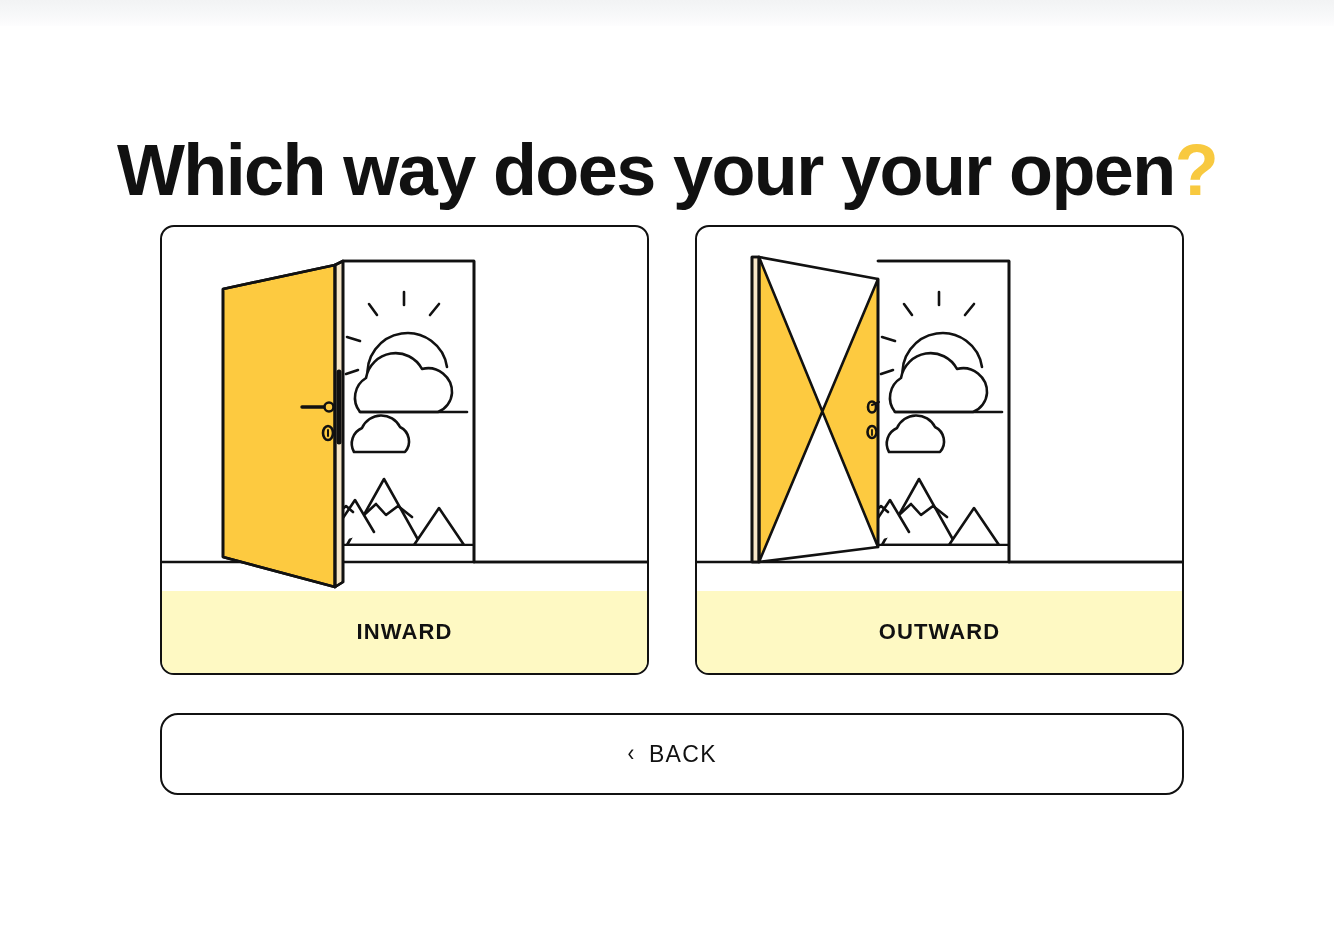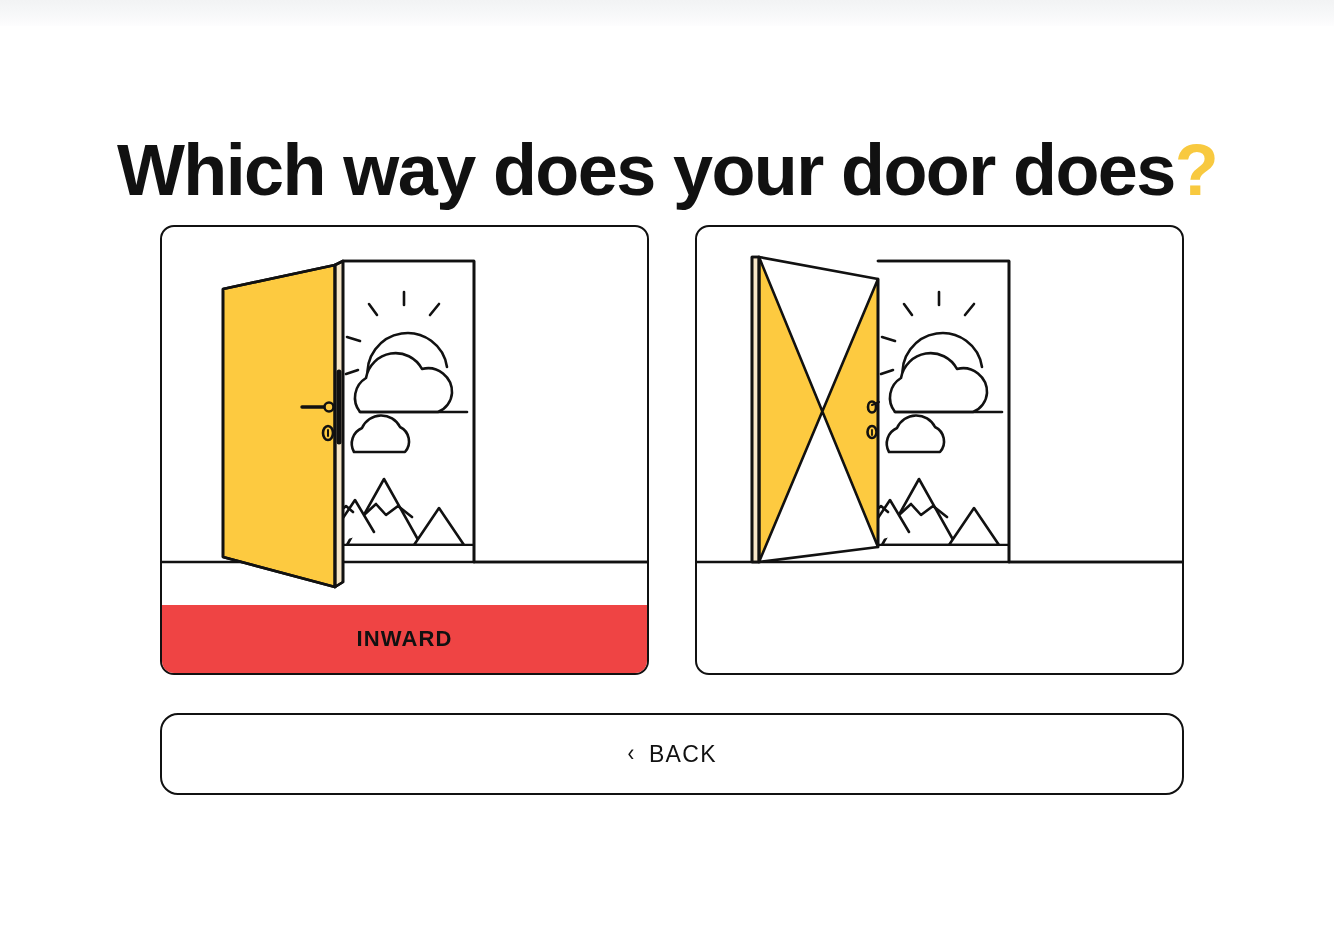--- a/index.html
+++ b/index.html
@@ -78,22 +78,22 @@
     width: 485px;
     height: 367px;
   }
   .card-art svg { display: block; width: 100%; height: 100%; }
 
   .card-label {
     position: absolute;
     left: 0;
     bottom: 0;
     width: 100%;
-    height: 68px;
-    background: #ef4444;
+    height: 82px;
+    background: #fef9c3;
     display: flex;
     align-items: center;
     justify-content: center;
     font-size: 22px;
     font-weight: 700;
     letter-spacing: 1.1px;
     color: #111111;
   }
 
   
@@ -127,21 +127,21 @@
     color: #111111;
   }
 </style>
 </head>
 <body>
 
 <div class="top-strip"></div>
 
 <div class="page">
 
-  <h1 class="headline"><span>Which way does your door does</span><span class="qmark">?</span></h1>
+  <h1 class="headline"><span>Which way does your your open</span><span class="qmark">?</span></h1>
 
   <div class="cards">
 
     <div class="card">
       <div class="card-art">
         <svg viewBox="0 0 485 367" xmlns="http://www.w3.org/2000/svg" fill="none" stroke="#111111" stroke-width="2.6" stroke-linecap="round" stroke-linejoin="round">
 
           <line x1="0" y1="335" x2="485" y2="335"></line>
 
           <path d="M181 34 H312 V335" fill="#ffffff"></path>
@@ -233,20 +233,21 @@
           <polygon points="55,30 62,30 62,335 55,335" fill="#F6E6C8"></polygon>
           <polygon points="62,30 181,52 181,320 62,335"></polygon>
           <polygon points="55,30 62,30 62,335 55,335"></polygon>
 
           <ellipse cx="175" cy="180" rx="4" ry="5.5" fill="#FDCA40"></ellipse>
           <line x1="175" y1="178" x2="182" y2="175" stroke-width="2"></line>
           <ellipse cx="175" cy="205" rx="4.5" ry="6" fill="#FDCA40"></ellipse>
           <line x1="175" y1="203" x2="175" y2="208" stroke-width="1.8"></line>
         </svg>
       </div>
+      <div class="card-label">OUTWARD</div>
     </div>
 
   </div>
 
   <div class="back-button">
     <span class="chev">‹</span>
     <span class="back-text">BACK</span>
   </div>
 
 </div>

